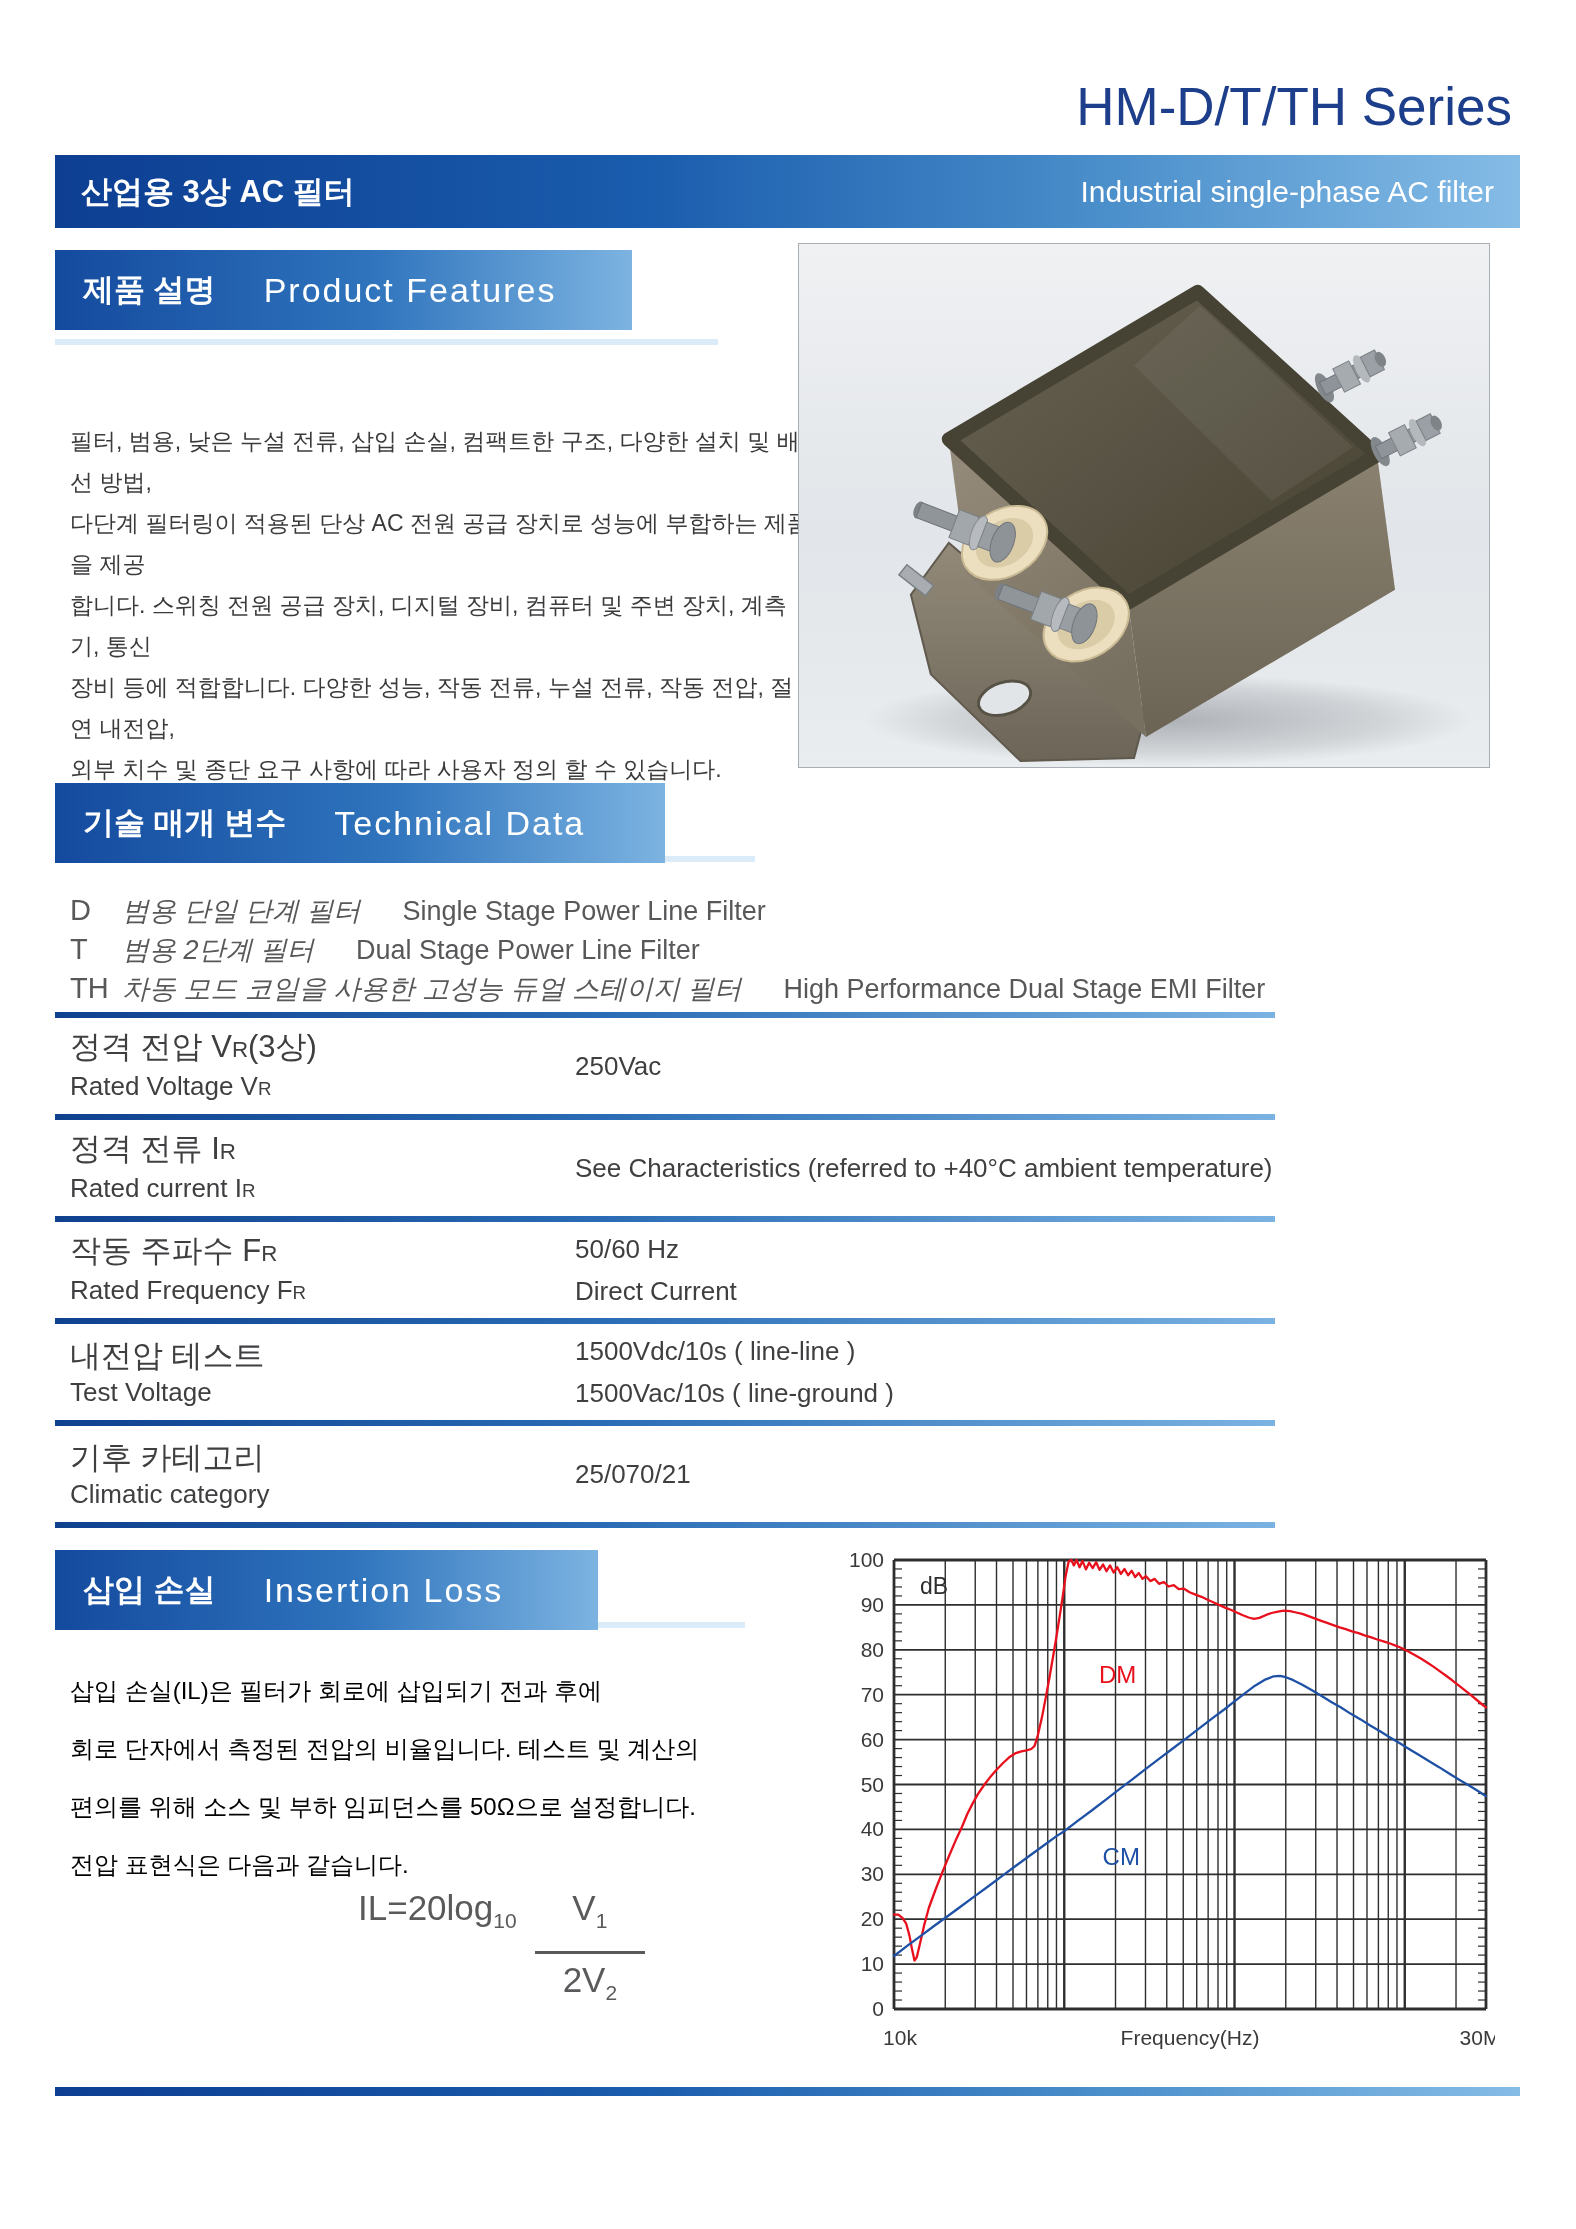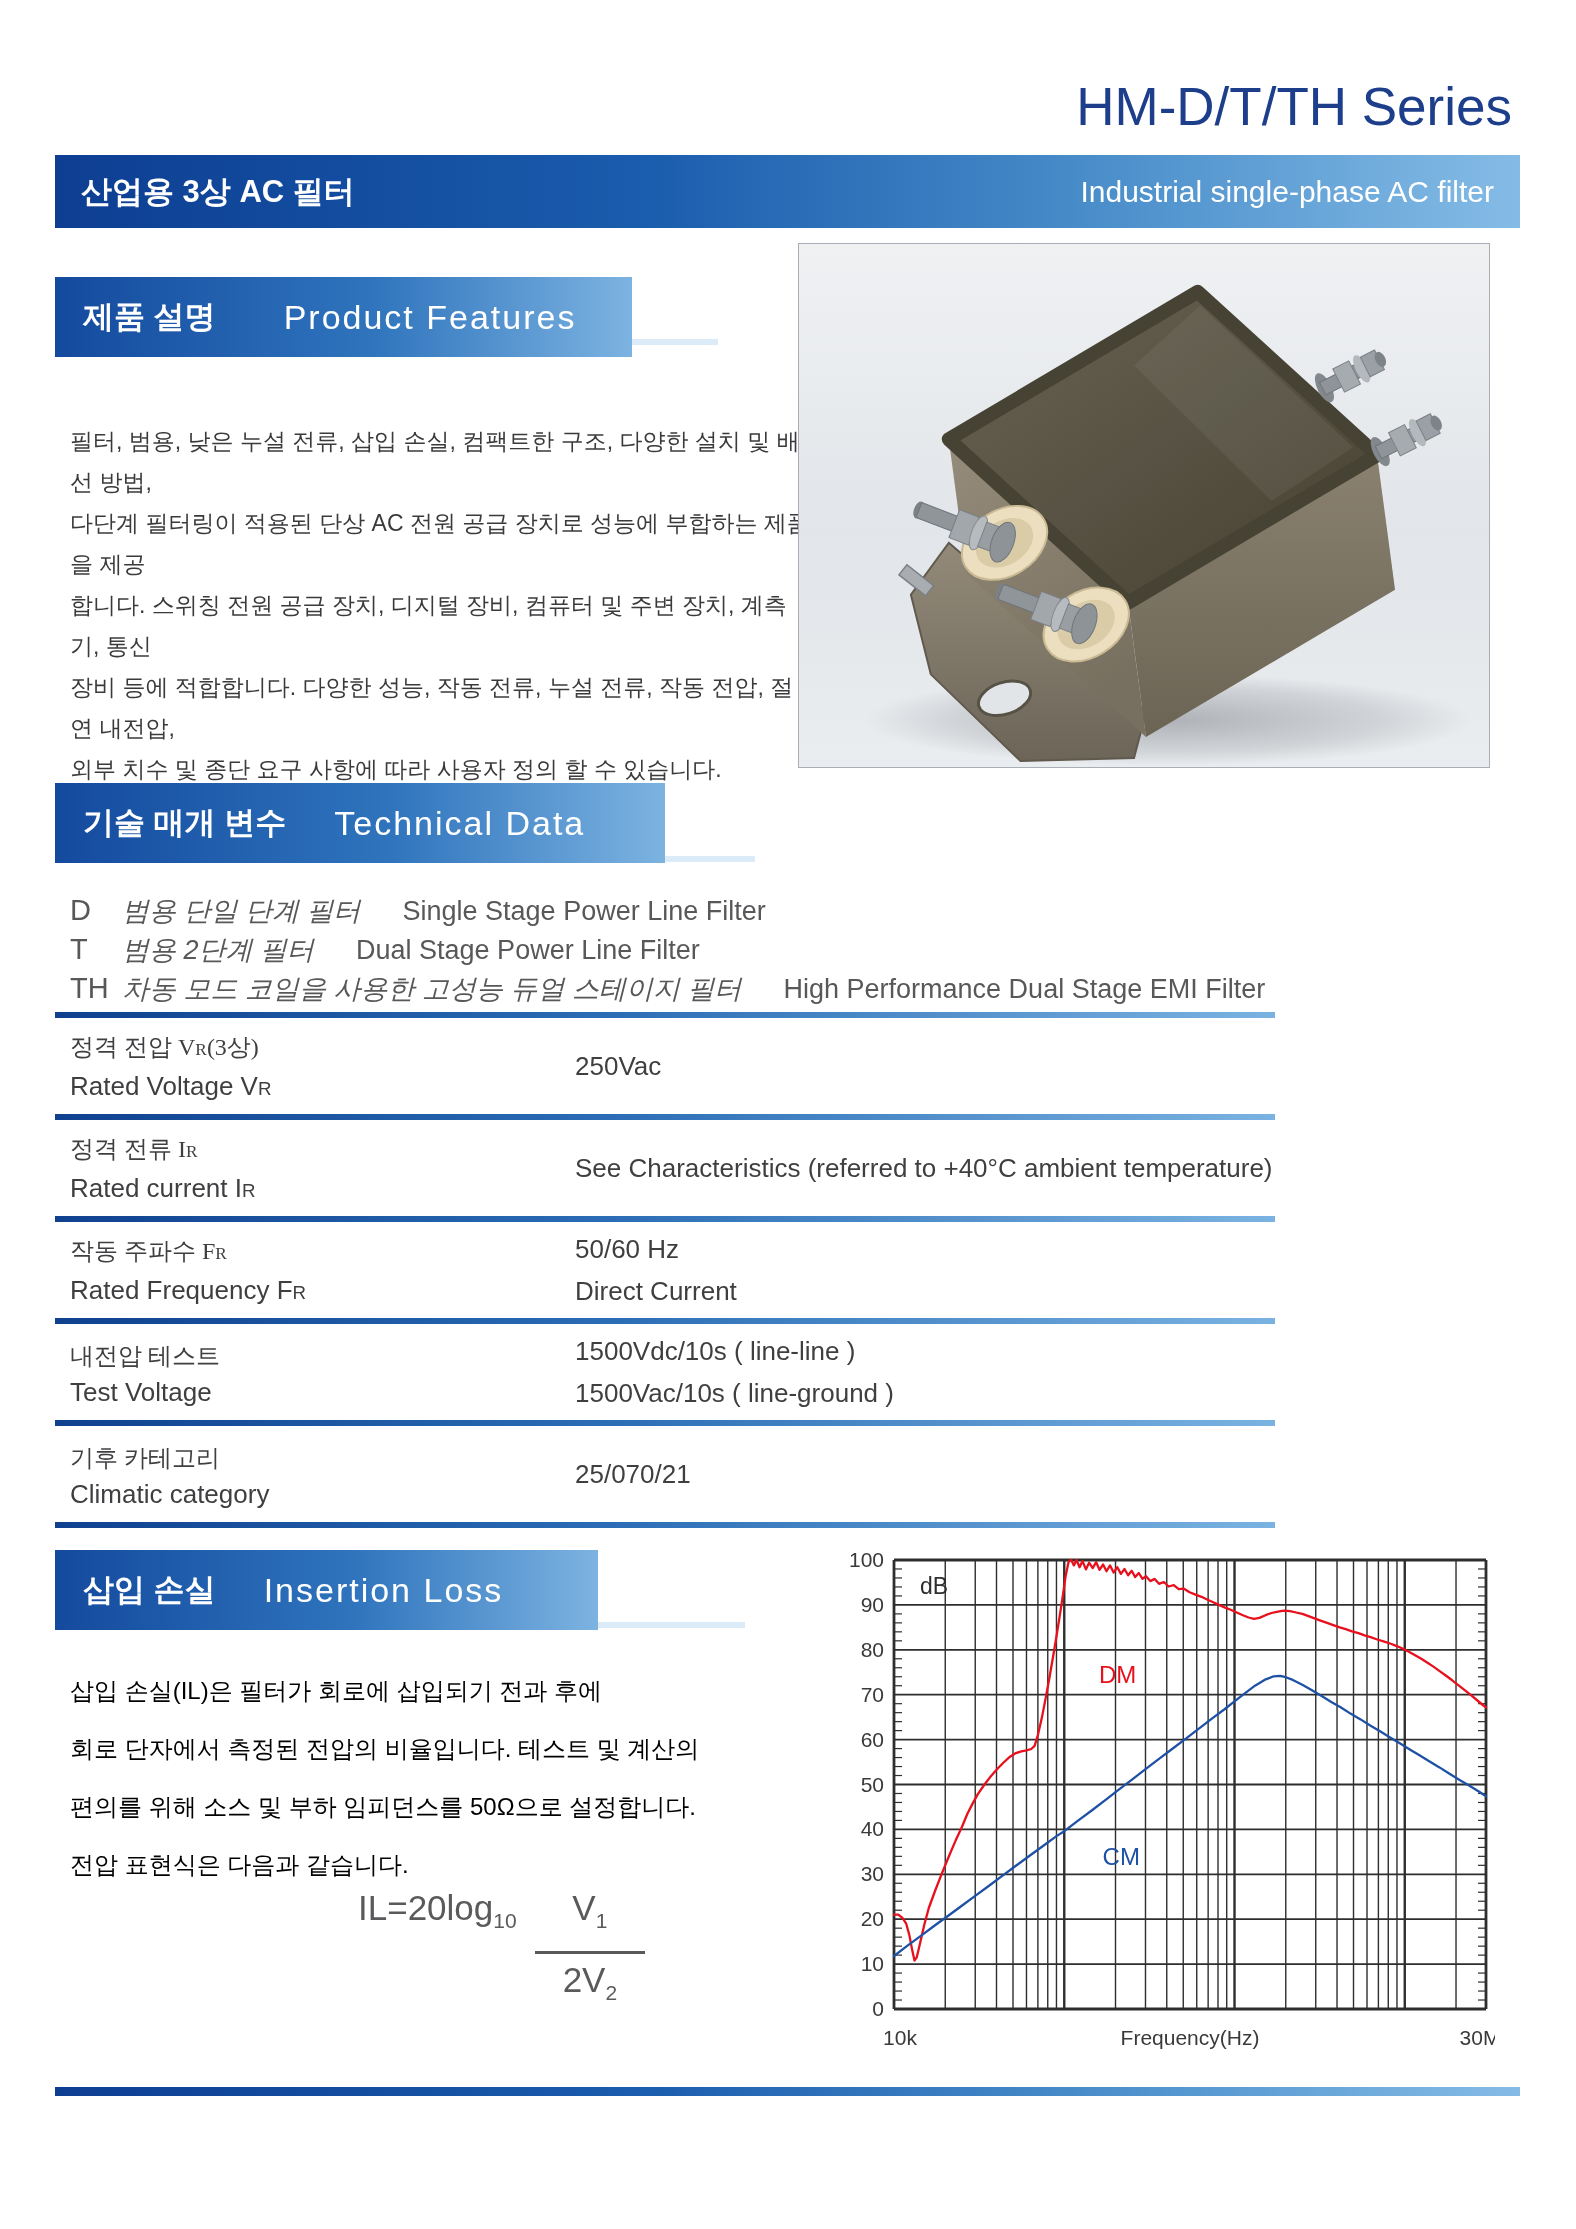--- a/index.html
+++ b/index.html
@@ -35,21 +35,21 @@
   .types{position:absolute;left:70px;top:893px;width:1300px;}
   .type-line{display:flex;align-items:baseline;height:39px;color:#58585a;}
   .type-code{font-size:29px;width:52px;flex:0 0 52px;}
   .type-ko{font-size:27px;margin-right:42px;white-space:nowrap;font-style:italic;}
   .type-en{font-size:27px;white-space:nowrap;}
 
   .spec-table{position:absolute;left:55px;top:1012px;width:1220px;}
   .spec-sep{height:6px;background:linear-gradient(90deg,#0f418f 0%,#2a6cb5 45%,#7ab3e2 100%);}
   .spec-row{height:96px;display:grid;grid-template-columns:520px 1fr;align-items:center;}
   .spec-label{padding-left:15px;color:#3f3f41;}
-  .spec-label .lko{font-size:24px;line-height:40px;font-family:Liberation Serif, serif;}
+  .spec-label .lko{font-size:31px;line-height:40px;}
   .spec-label .len{font-size:26px;line-height:32px;}
   .spec-value{color:#3f3f41;font-size:26px;line-height:42px;}
   .sc{font-size:0.72em;}
 
   
   .il-text{position:absolute;left:70px;top:1662px;width:720px;font-size:24px;line-height:58px;
            color:#000000;white-space:pre-line;}
   .formula{position:absolute;left:358px;top:1888px;display:flex;
            color:#5a5a5c;font-size:35px;}
   .formula sub{font-size:21px;}
@@ -68,21 +68,21 @@
 <div class="page">
 
   <div class="series-title">HM-D/T/TH Series</div>
 
   <div class="banner">
     <span class="banner-ko">산업용 3상 AC 필터</span>
     <span class="banner-en">Industrial single-phase AC filter</span>
   </div>
 
   <div class="sec-strip" style="left:55px;top:339px;width:663px;"></div>
-  <div class="sec-head" style="left:55px;top:277px;width:577px;gap:20px;">
+  <div class="sec-head" style="left:55px;top:250px;width:577px;">
     <span class="ko">제품 설명</span>
     <span class="en">Product Features</span>
   </div>
 
   <div class="pf-text">필터, 범용, 낮은 누설 전류, 삽입 손실, 컴팩트한 구조, 다양한 설치 및 배선 방법,
 다단계 필터링이 적용된 단상 AC 전원 공급 장치로 성능에 부합하는 제품을 제공
 합니다. 스위칭 전원 공급 장치, 디지털 장비, 컴퓨터 및 주변 장치, 계측기, 통신
 장비 등에 적합합니다. 다양한 성능, 작동 전류, 누설 전류, 작동 전압, 절연 내전압,
 외부 치수 및 종단 요구 사항에 따라 사용자 정의 할 수 있습니다.</div>
 

